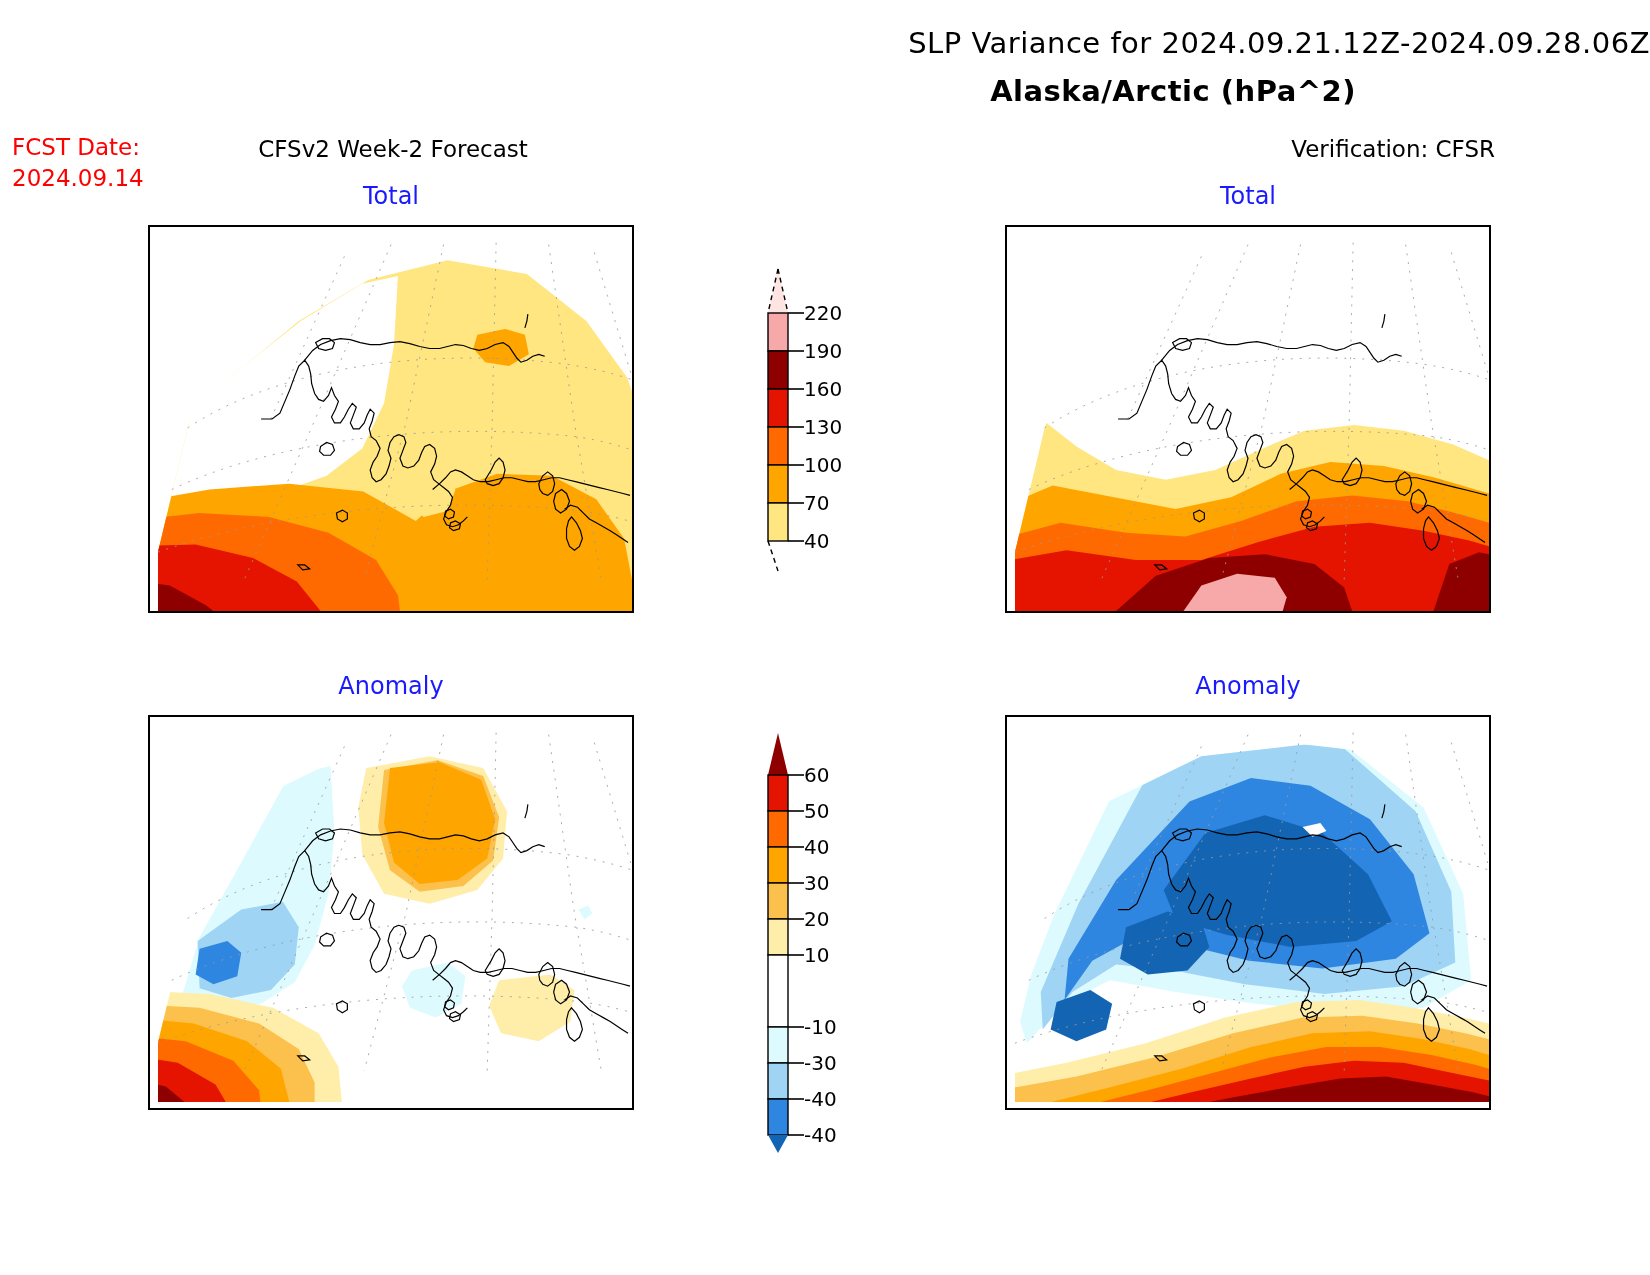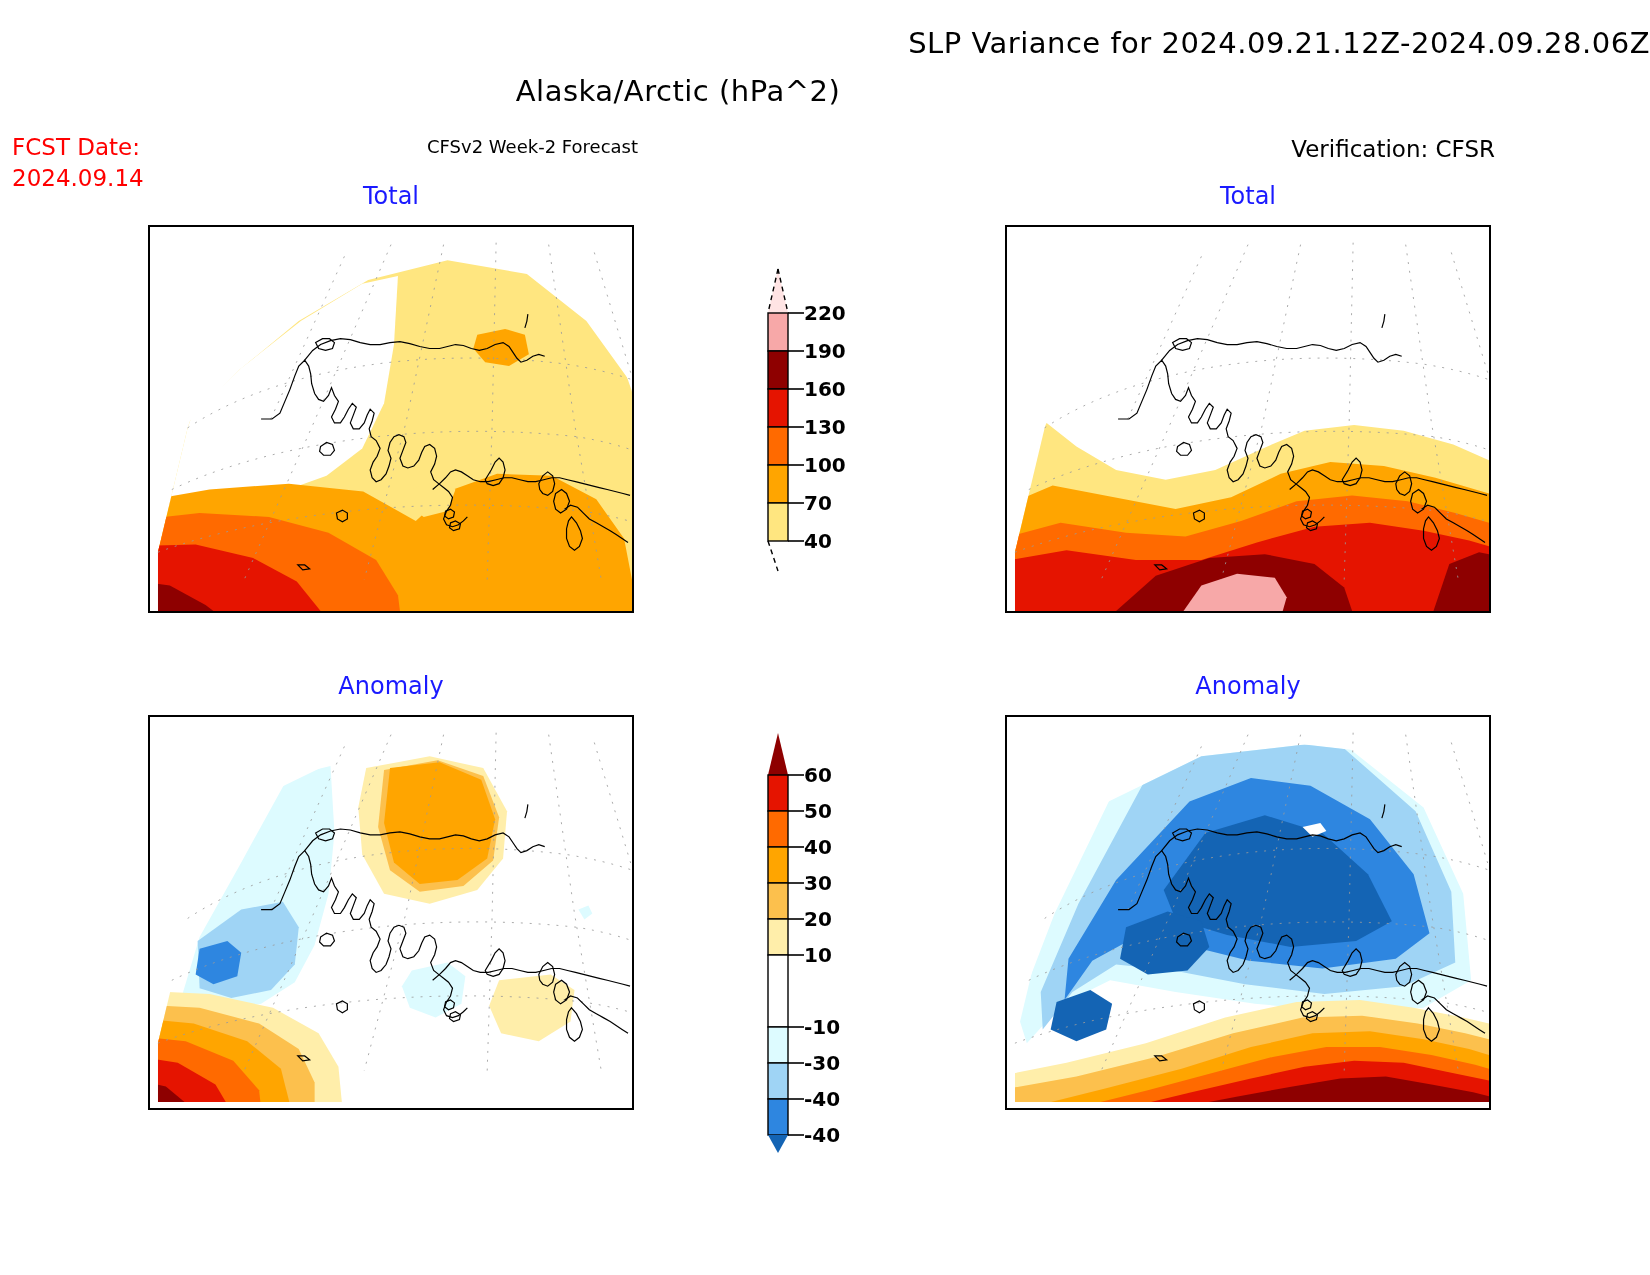--- a/index.html
+++ b/index.html
@@ -1,37 +1,37 @@
 <!DOCTYPE html>
 <html><head>
 <meta charset="utf-8">
 <style>
   html,body{margin:0;padding:0;background:#ffffff;}
   body{width:1650px;height:1275px;position:relative;overflow:hidden;
        font-family:"DejaVu Sans","Liberation Sans",sans-serif;color:#000;}
   .txt{position:absolute;white-space:pre;}
   #title1{left:0;top:26px;width:1650px;text-align:right;font-size:29px;letter-spacing:.5px;}
-  #title2{left:0;top:74px;width:1356px;text-align:center;font-size:29px;letter-spacing:.5px;}
+  #title2{left:0;top:74px;width:1356px;text-align:right;font-size:29px;letter-spacing:.5px;font-weight:bold;}
   #fcstdate{left:12px;top:132px;color:#ff0000;font-size:23px;line-height:31px;}
-  #hdr-left{left:148px;top:136px;width:490px;text-align:right;font-size:18px;}
+  #hdr-left{left:148px;top:136px;width:490px;text-align:center;font-size:23px;}
   #hdr-right{left:1005px;top:136px;width:490px;text-align:right;font-size:23px;}
   .paneltitle{font-size:24px;color:#1a1aff;text-align:center;}
   #pt-tl{left:148px;top:182px;width:486px;}
   #pt-tr{left:1005px;top:182px;width:486px;}
   #pt-bl{left:148px;top:672px;width:486px;}
   #pt-br{left:1005px;top:672px;width:486px;}
 
   .panel{position:absolute;border:2px solid #000;box-sizing:border-box;background:#fff;overflow:hidden;}
   #panel-tl{left:148px;top:225px;width:486px;height:388px;}
   #panel-tr{left:1005px;top:225px;width:486px;height:388px;}
   #panel-bl{left:148px;top:715px;width:486px;height:395px;}
   #panel-br{left:1005px;top:715px;width:486px;height:395px;}
   .panel svg{display:block;width:100%;height:100%;}
 
-  .cbwrap{position:absolute;font-weight:bold;}
+  .cbwrap{position:absolute;}
   #cb-total{left:700px;top:265px;width:200px;height:310px;}
   #cb-anom{left:700px;top:727px;width:200px;height:430px;}
   .cbwrap svg{display:block;}
   .cblabels{position:absolute;left:104px;top:0;}
   .cblab{position:absolute;font-size:20px;color:#000;white-space:pre;}
 </style>
 </head>
 <body>
 
 <div class="txt" id="title1">SLP Variance for 2024.09.21.12Z-2024.09.28.06Z</div>

